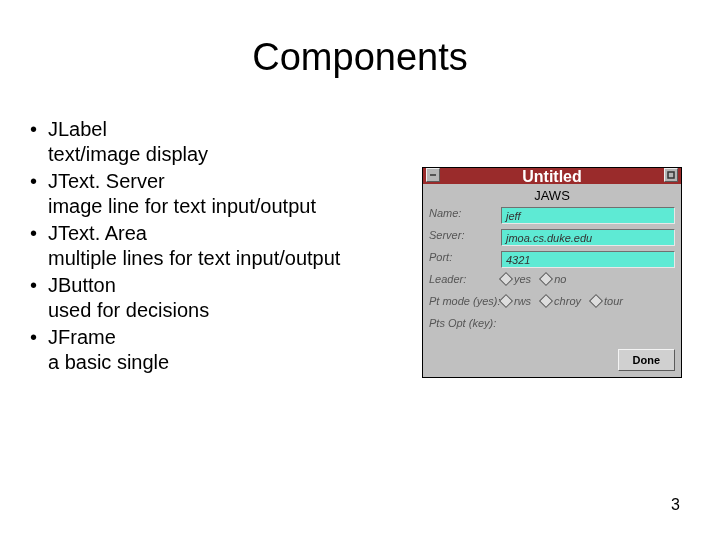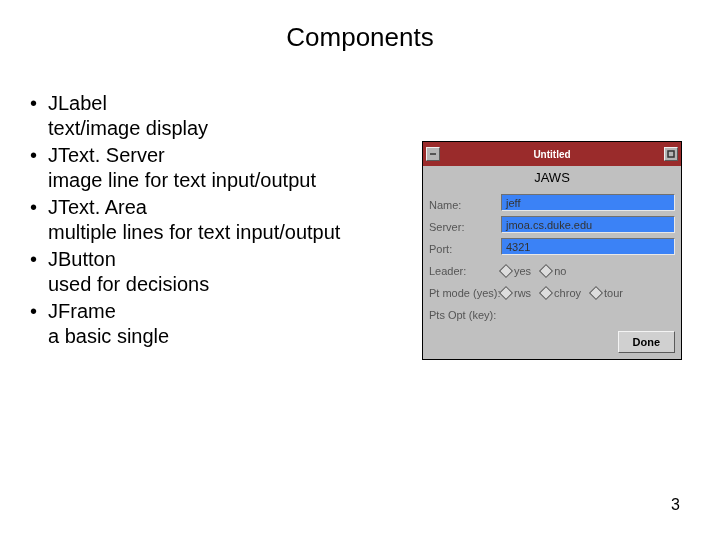--- a/index.html
+++ b/index.html
@@ -9,23 +9,23 @@
     height: 540px;
     background: #ffffff;
     font-family: Arial, Helvetica, sans-serif;
     color: #000;
     position: relative;
     overflow: hidden;
   }
   .title {
     width: 100%;
     text-align: center;
-    font-size: 26px;
+    font-size: 38px;
     font-weight: 400;
-    padding-top: 22px;
+    padding-top: 36px;
   }
   .content {
     display: flex;
     flex-direction: row;
     padding: 38px 30px 0 30px;
   }
   .bullets {
     flex: 1;
     font-size: 20px;
     line-height: 1.25;
@@ -53,26 +53,26 @@
     width: 260px;
     background: #c0c0c0;
     border: 1px solid #000;
     font-family: "Helvetica", Arial, sans-serif;
     font-size: 11px;
     color: #333;
   }
   .win-titlebar {
     background: #9a2b2b;
     color: #fff;
-    height: 24px;
-    display: flex;
-    align-items: center;
+    height: 16px;
+    display: flex;
+    align-items: flex-start;
     justify-content: space-between;
     padding: 0 3px;
-    font-size: 10px;
+    font-size: 16px;
     font-weight: 700;
   }
   .tb-btn {
     width: 14px;
     height: 14px;
     background: #b6b6b6;
     border-top: 1px solid #efefef;
     border-left: 1px solid #efefef;
     border-right: 1px solid #5a5a5a;
     border-bottom: 1px solid #5a5a5a;
@@ -88,32 +88,33 @@
     font-weight: 400;
     font-size: 13px;
     padding: 4px 0 2px;
     color: #000;
   }
   .form {
     padding: 2px 6px 6px 6px;
   }
   .row {
     display: flex;
-    align-items: flex-end;
+    align-items: flex-start;
     height: 22px;
+    font-style: italic;
   }
   .row .lbl {
     width: 72px;
     color: #555;
     font-size: 11px;
   }
   .field {
     flex: 1;
     height: 17px;
-    background: #3b82f6;
+    background: #5eead4;
     border-top: 1px solid #707070;
     border-left: 1px solid #707070;
     border-right: 1px solid #e8e8e8;
     border-bottom: 1px solid #e8e8e8;
     padding: 1px 4px;
     font-size: 11px;
     color: #333;
     display: flex;
     align-items: center;
   }

